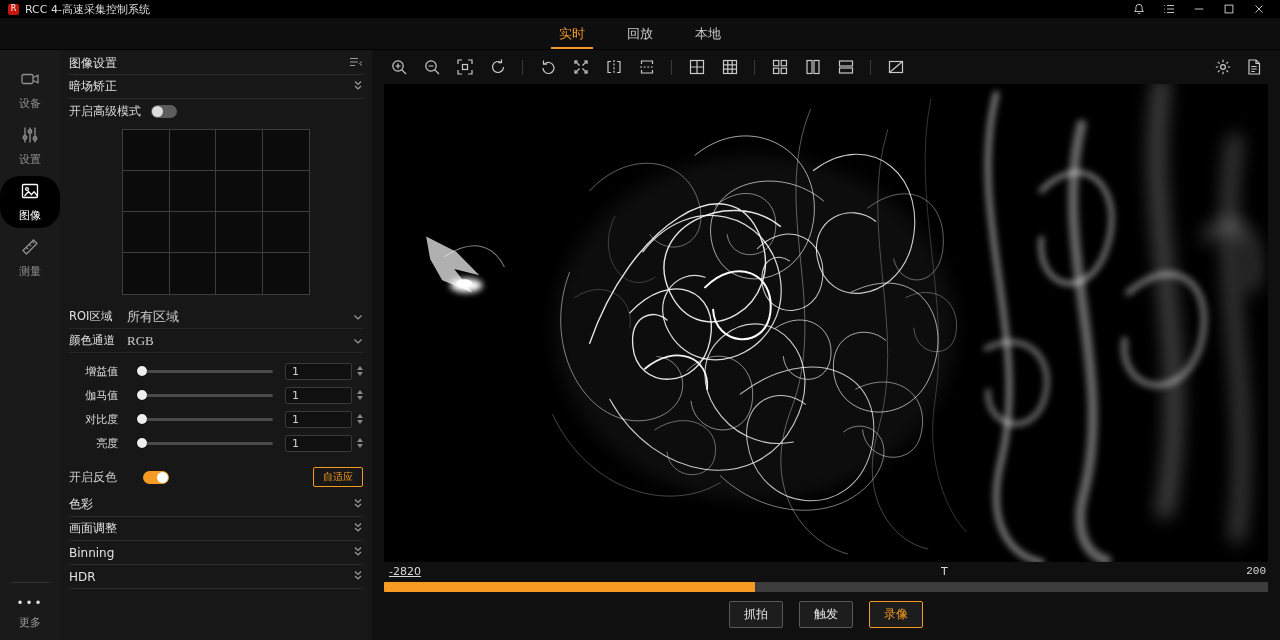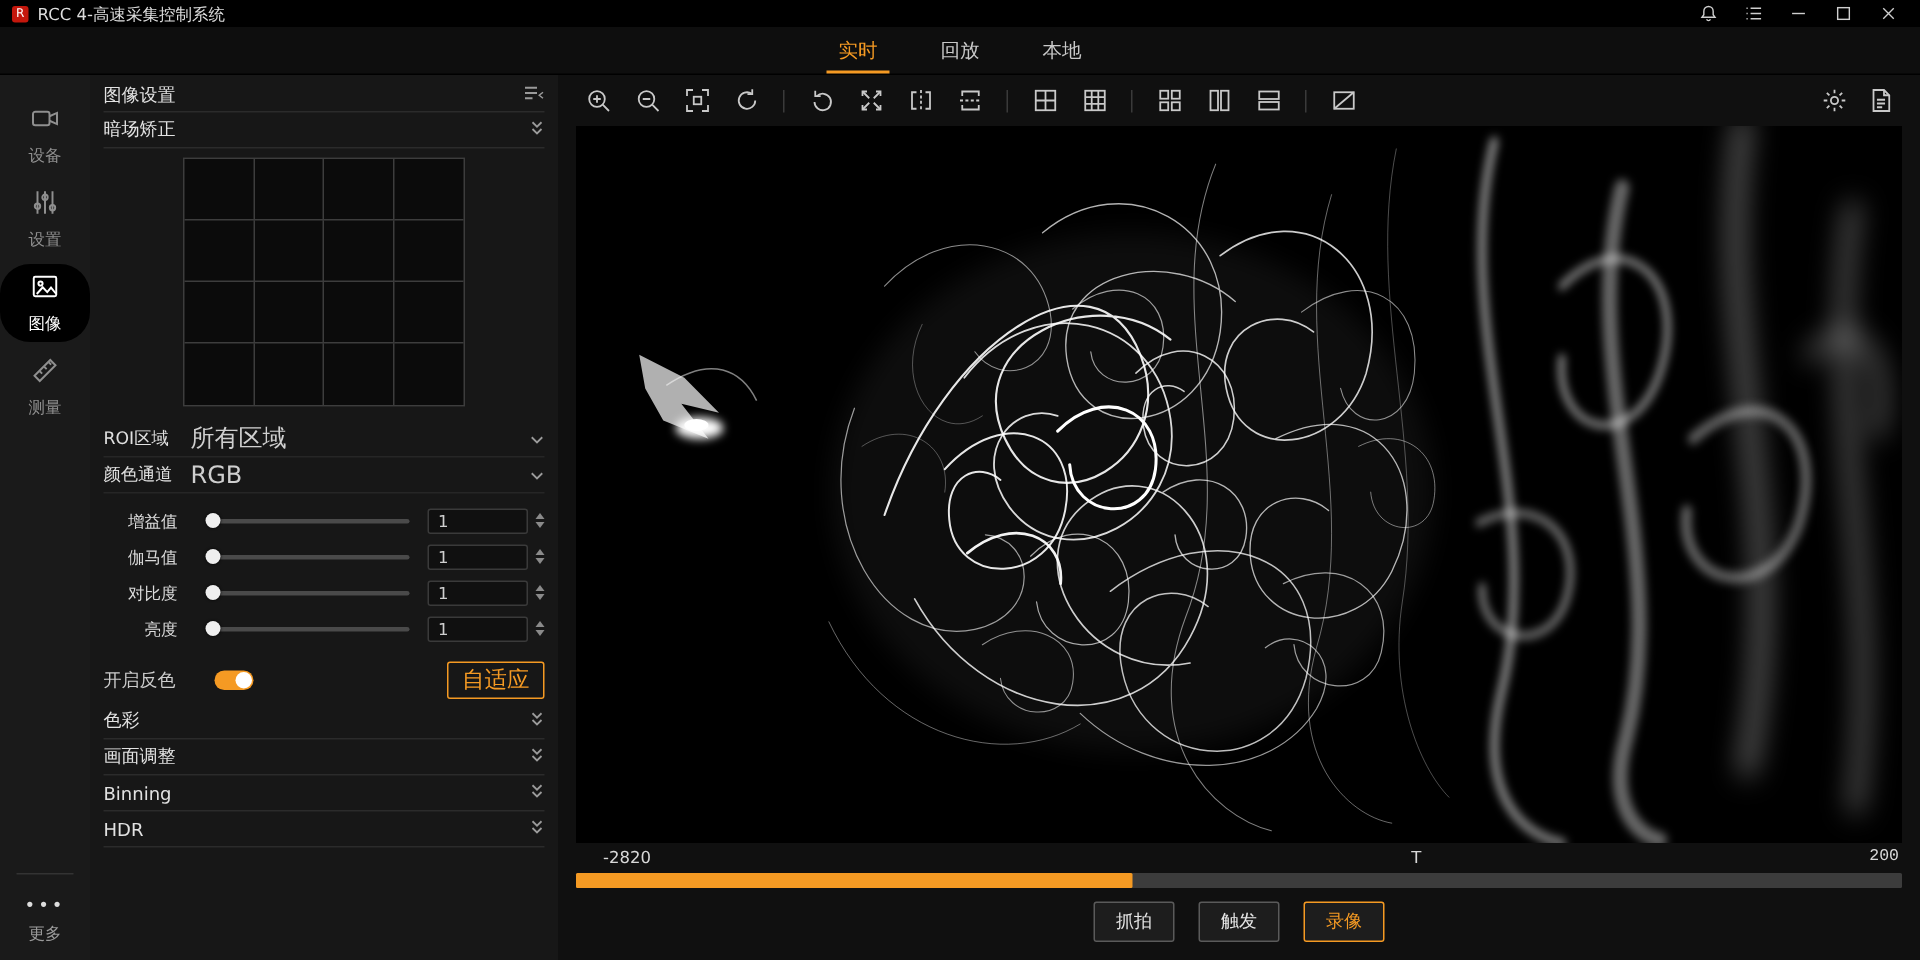--- a/index.html
+++ b/index.html
@@ -46,51 +46,51 @@
   .toggle.on { background:#f59a23; }
   .toggle.on .knob { left:auto; right:1px; background:#fff; }
 
   .lut-grid { width:188px; height:166px; margin:6px auto 10px auto; display:grid; grid-template-columns:repeat(4,1fr); grid-template-rows:repeat(4,1fr); border:1px solid #3d3d3d; background:#0b0b0b; cursor:crosshair; }
   .lut-grid > i { border-right:1px solid #3d3d3d; border-bottom:1px solid #3d3d3d; }
   .lut-grid > i:nth-child(4n) { border-right:none; }
   .lut-grid > i:nth-child(n+13) { border-bottom:none; }
 
   .drop-row { height:24px; display:flex; align-items:center; border-bottom:1px solid #262626; cursor:pointer; }
   .drop-label { width:58px; color:#e0e0e0; font-size:11.5px; }
-  .drop-value { color:#cfcfcf; font-size:16px; }
+  .drop-value { color:#cfcfcf; font-size:13px;font-family:Liberation Serif, serif; }
   .drop-row .chev { margin-left:auto; }
   .chev svg { stroke:#9a9a9a; fill:none; stroke-width:1.2; }
 
   .srow { height:24px; display:flex; align-items:center; }
   .slabel { width:52px; text-align:right; margin-right:24px; font-size:11px; color:#dcdcdc; }
   .strack { width:138px; height:3px; background:#4a4a4a; border-radius:2px; position:relative; margin-right:12px; cursor:pointer; }
   .sfill { height:3px; background:#f59a23; border-radius:2px; position:relative; }
   .sknob { position:absolute; right:-5px; top:-3.5px; width:10px; height:10px; background:#efefef; border-radius:50%; box-shadow:0 0 2px #000; }
   .numbox { width:70px; height:17px; background:#101010; border:1px solid #3a3a3a; color:#cfcfcf; font-size:11px; display:flex; align-items:center; padding:0 6px; border-radius:2px; cursor:text; }
   .spin { display:flex; flex-direction:column; gap:2px; margin-left:5px; cursor:pointer; }
   .spin i { display:block; width:0; height:0; border-left:3.5px solid transparent; border-right:3.5px solid transparent; }
   .spin .up { border-bottom:4px solid #8a8a8a; }
   .spin .down { border-top:4px solid #8a8a8a; }
 
   .invert-row { height:32px; display:flex; align-items:center; gap:26px; margin-top:6px; }
-  .btn-adaptive { margin-left:auto; border:1px solid #f59a23; color:#f59a23; font-size:15px; padding:2px 9px; border-radius:2px; background:transparent; cursor:pointer; font-family:inherit; }
+  .btn-adaptive { margin-left:auto; border:1px solid #f59a23; color:#f59a23; font-size:10px; padding:2px 9px; border-radius:2px; background:transparent; cursor:pointer; font-family:inherit; }
 
   
   .main { flex:1; background:#101010; display:flex; flex-direction:column; min-width:0; }
   .toolbar { height:34px; display:flex; align-items:center; padding:0 12px; gap:4px; flex:0 0 auto; }
   .ic { width:29px; height:26px; display:inline-flex; align-items:center; justify-content:center; cursor:pointer; border-radius:2px; }
   .ic svg { stroke:#c9c9c9; fill:none; stroke-width:1.2; }
   .sep { width:1px; height:15px; background:#3a3a3a; margin:0 6px; }
   .toolbar-right { margin-left:auto; display:flex; align-items:center; gap:2px; }
 
   .viewport { flex:1; margin:0 12px; background:#000; position:relative; min-height:0; cursor:crosshair; }
   .viewport svg { position:absolute; inset:0; width:100%; height:100%; display:block; }
 
   .tl-labels { height:16px; margin:2px 12px 0 12px; position:relative; font-size:11px; color:#d8d8d8; flex:0 0 auto; }
-  .tl-start { position:absolute; left:18px; top:1px; }
+  .tl-start { position:absolute; left:5px; top:1px;text-decoration:underline; }
   .tl-marker { position:absolute; left:63%; top:1px; }
   .tl-end { position:absolute; right:2px; top:1px;font-family:Liberation Mono, monospace; }
   .tl-bar { height:10px; margin:2px 12px 0 12px; background:#3c3c3c; border-radius:1px; position:relative; cursor:pointer; flex:0 0 auto; }
   .tl-fill { height:100%; background:#f59a23; border-radius:1px; }
 
   .controls { height:36px; display:flex; align-items:center; justify-content:center; gap:16px; flex:0 0 auto; margin-bottom:8px; margin-top:4px; }
   .btn { min-width:50px; padding:4px 14px; background:#1d1d1d; border:1px solid #5a5a5a; color:#e8e8e8; font-size:12px; border-radius:2px; cursor:pointer; font-family:inherit; }
   .btn.record { border-color:#f59a23; color:#f59a23; }
 </style>
 </head>
@@ -204,20 +204,26 @@
       <div class="sect">
         <span>暗场矫正</span>
         <span class="chev">
           <svg width="10" height="11" viewBox="0 0 10 11">
               <path d="M2 1.5l3 3 3-3M2 6l3 3 3-3"></path>
             </svg>
         </span>
       </div>
 
 
+      <div class="row-toggle">
+        <span>开启高级模式</span>
+        <span class="toggle">
+            <span class="knob"></span>
+          </span>
+      </div>
 
       <div class="lut-grid">
         <i></i>
           <i></i>
           <i></i>
           <i></i>
           <i></i>
           <i></i>
           <i></i>
           <i></i>

